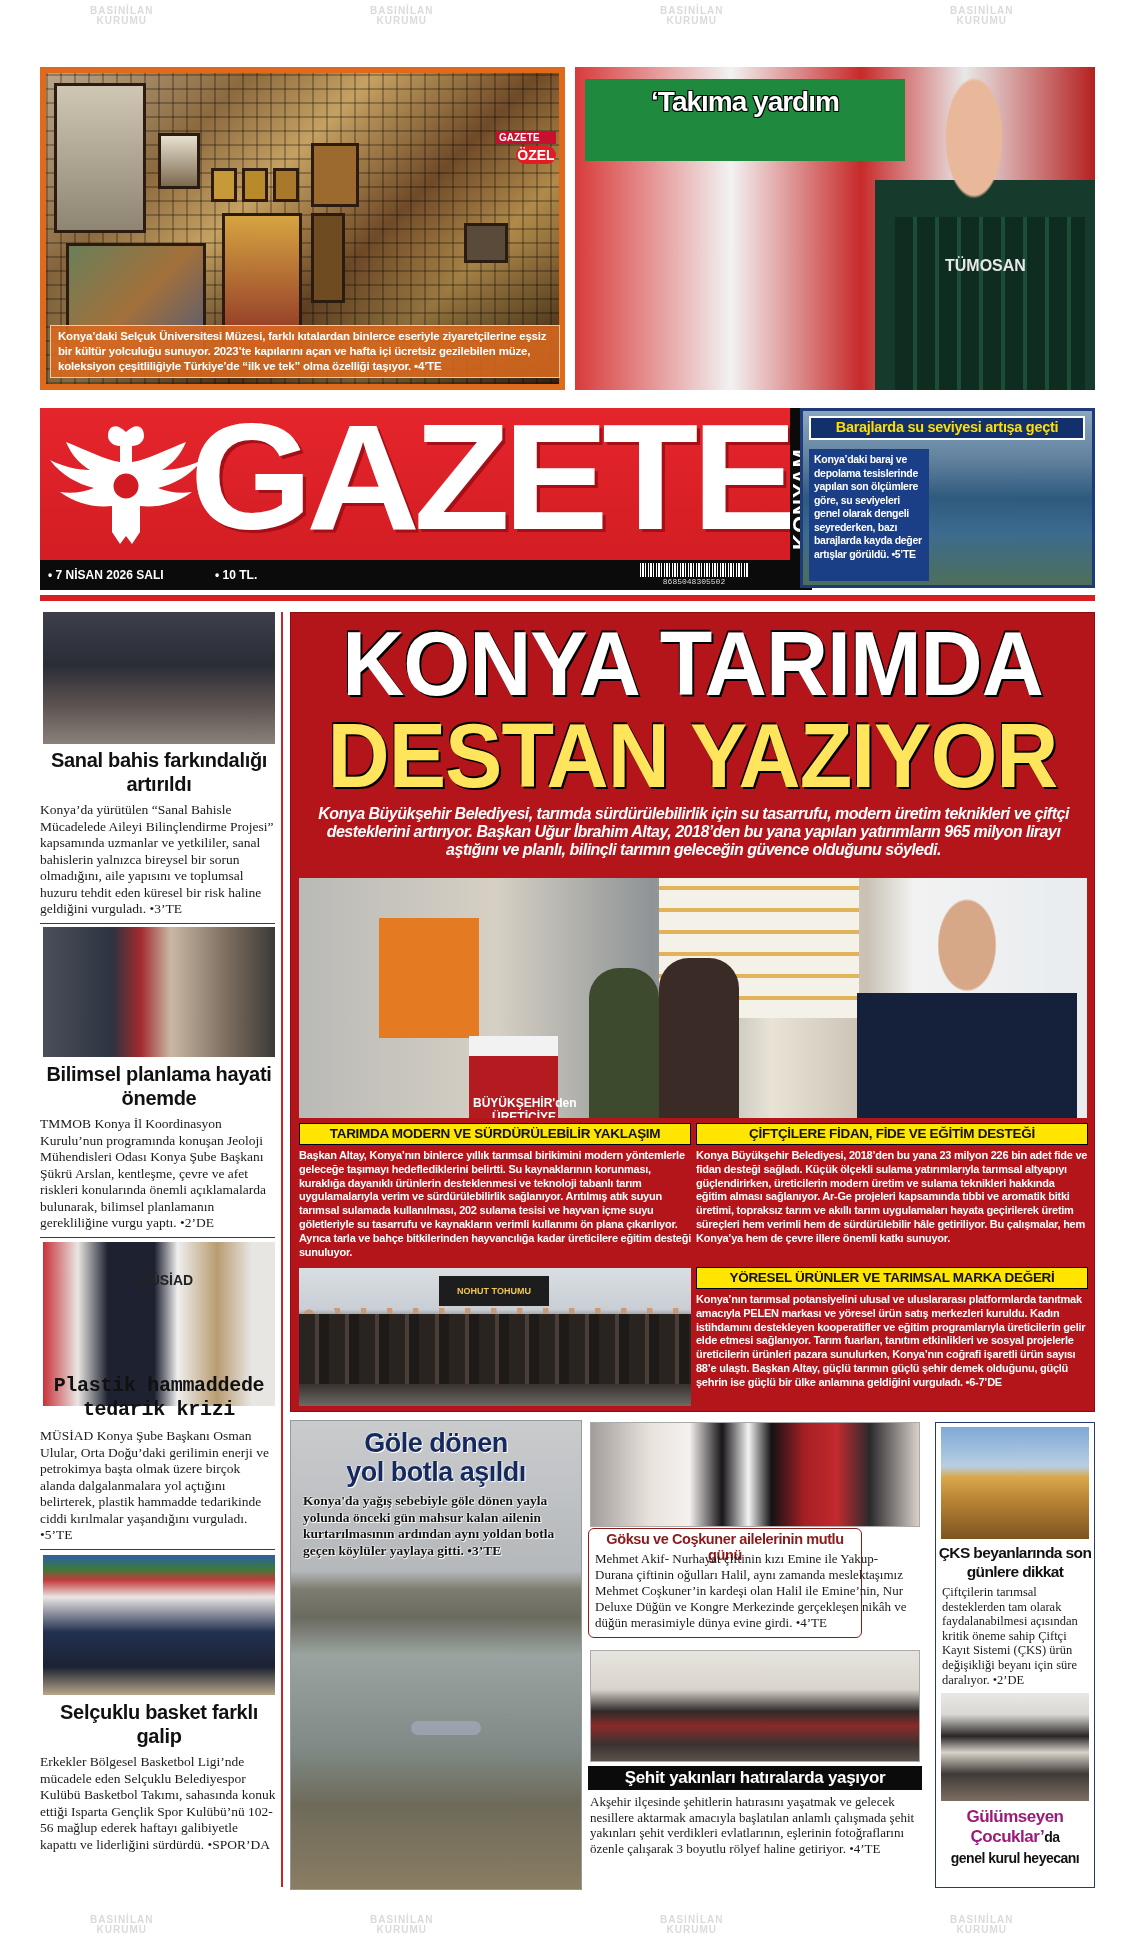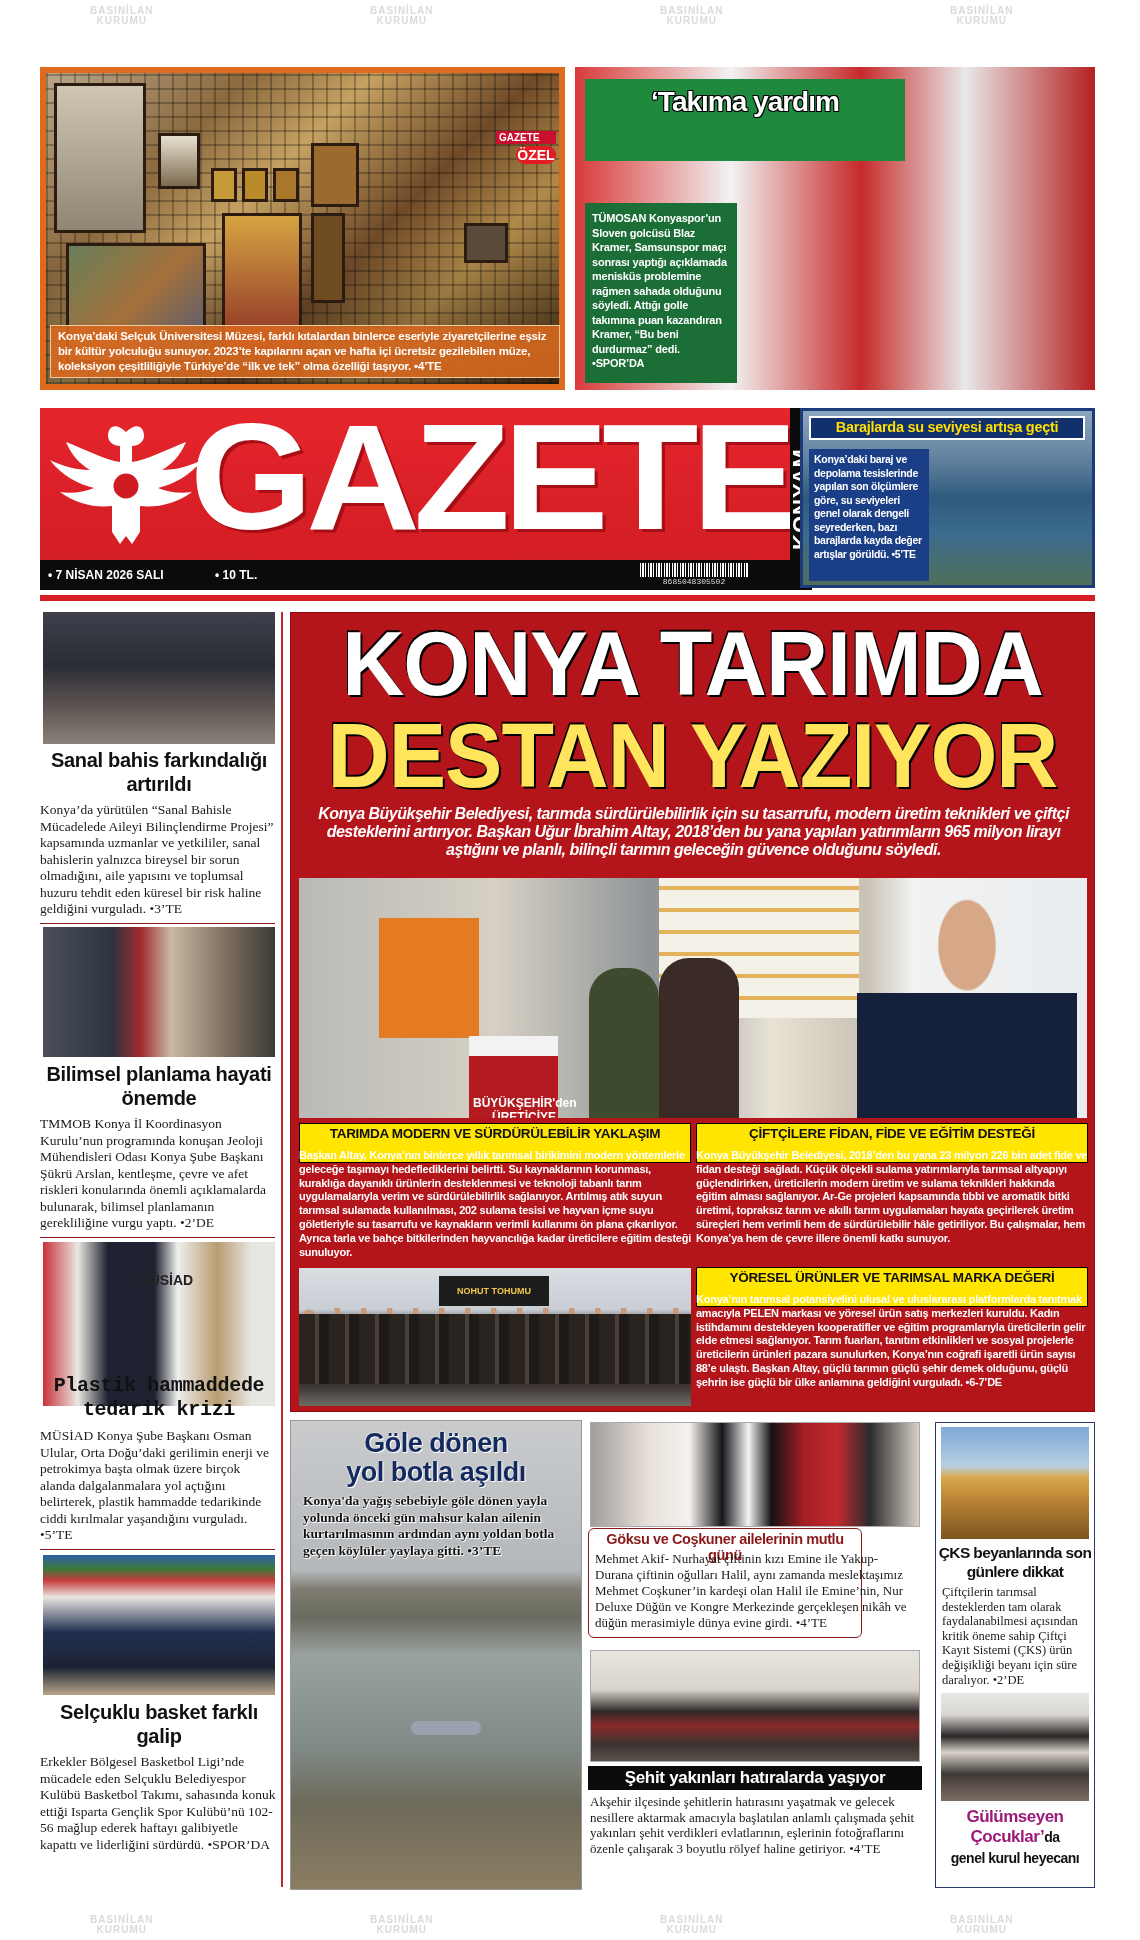--- a/index.html
+++ b/index.html
@@ -69,21 +69,21 @@
   #feat-h2 { position: absolute; left: 0; top: 96px; width: 100%; text-align: center; font-family: "Liberation Sans", sans-serif; font-weight: 700; font-size: 86px; line-height: 92px; color: #ffe45c; letter-spacing: -1px; transform: scaleY(1.05); text-shadow: 2px 2px 0 #000, -1px -1px 0 #000; }
   #feat-lead { position: absolute; left: 20px; top: 192px; width: 765px; text-align: center; font-family: "Liberation Sans", sans-serif; font-style: italic; font-weight: 700; font-size: 16px; line-height: 18px; color: #fff; letter-spacing: -0.5px; }
   #feat-photo { position: absolute; left: 8px; top: 265px; width: 788px; height: 240px; background: linear-gradient(90deg, #b9b9b6 0%, #d6d0c4 25%, #8e9396 45%, #e9e3d6 60%, #c9c2b4 72%, #f2f2f2 78%, #e8ecef 100%); overflow: hidden; }
   #feat-photo .truck { position: absolute; left: 80px; top: 40px; width: 100px; height: 120px; background: #e47a22; }
   #feat-photo .banner { position: absolute; left: 170px; top: 110px; width: 89px; height: 100px; background: #b31b21; border-top: 20px solid #f2f2f2; margin-top: 48px; }
   #feat-photo .banner span { position: absolute; left: 4px; top: 40px; width: 102px; color: #fff; font-family: "Liberation Sans", sans-serif; font-weight: 700; font-size: 12px; text-align: center; }
   #feat-photo .sacks { position: absolute; left: 360px; top: 0; width: 200px; height: 140px; background: repeating-linear-gradient(0deg, #f4f1e8 0 18px, #e3b35a 18px 22px); }
   #feat-photo .mayor { position: absolute; right: 10px; top: 0; width: 220px; height: 240px; background: radial-gradient(ellipse at 50% 28%, #d7a887 0 18%, transparent 19%), linear-gradient(180deg, transparent 0 48%, #15203a 48% 100%); }
   #feat-photo .man1 { position: absolute; left: 290px; top: 90px; width: 70px; height: 150px; background: #3e4a2e; border-radius: 30px 30px 0 0; }
   #feat-photo .man2 { position: absolute; left: 360px; top: 80px; width: 80px; height: 160px; background: #3b2b27; border-radius: 30px 30px 0 0; }
-  .sub-head { position: absolute; height: 40px; background: #ffe500; border: 1px solid #000; color: #111; font-family: "Liberation Sans", sans-serif; font-weight: 700; font-size: 13.5px; line-height: 20px; text-align: center; letter-spacing: -0.3px; }
+  .sub-head { position: absolute; height: 22px; background: #ffe500; border: 1px solid #000; color: #111; font-family: "Liberation Sans", sans-serif; font-weight: 700; font-size: 13.5px; line-height: 20px; text-align: center; letter-spacing: -0.3px; }
   .sub-body { position: absolute; color: #fff; font-family: "Liberation Sans", sans-serif; font-weight: 700; font-size: 11px; line-height: 13.8px; letter-spacing: -0.25px; }
   #feat-photo2 { position: absolute; left: 8px; top: 655px; width: 392px; height: 138px; background: linear-gradient(180deg, #d9dee3 0%, #c8ced4 30%, #2f2a28 45%, #3b3431 85%, #6d6a64 100%); overflow: hidden; }
   #feat-photo2 .sign { position: absolute; left: 140px; top: 8px; width: 110px; height: 30px; background: #1d1d1d; color: #f2c64a; font-family: "Liberation Sans", sans-serif; font-weight: 700; font-size: 9px; text-align: center; line-height: 30px; }
   #feat-photo2 .crowd { position: absolute; left: 0; top: 46px; width: 100%; height: 70px; background: repeating-linear-gradient(90deg, #2a2420 0 16px, #4a3f38 16px 20px, #1e1a18 20px 30px); }
   #feat-photo2 .heads { position: absolute; left: 0; top: 40px; width: 100%; height: 14px; background: repeating-radial-gradient(circle at 10px 7px, #c99a7a 0 5px, transparent 6px 26px); }
 
   
   #lake { left: 290px; top: 1420px; width: 292px; height: 470px; background: linear-gradient(180deg, #c9cbcd 0%, #b5b8bb 32%, #7e7c70 36%, #6a6a5e 42%, #9aa39f 50%, #7f8a86 70%, #6e6a5a 82%, #8a7d62 100%); border: 1px solid #999; }
   #lake-h { position: absolute; left: 0; top: 8px; width: 100%; text-align: center; font-family: "Liberation Sans", sans-serif; font-weight: 700; font-size: 27px; line-height: 29px; color: #14295e; letter-spacing: -0.5px; text-shadow: 0 0 2px #fff, 1px 1px 0 #fff; }
   #lake-body { position: absolute; left: 12px; top: 72px; width: 272px; font-size: 13.5px; line-height: 16.5px; font-weight: 700; color: #111; text-shadow: 0 0 2px #fff, 0 0 2px #fff, 1px 1px 0 #fff; }
@@ -159,24 +159,27 @@
     <div class="icon-tile" style="left:418px;top:150px;width:44px;height:40px;background:#5a4a3a;"></div>
   </div>
   <div id="ozel-badge">
     <div class="g">GAZETE</div>
     <div class="o">ÖZEL</div>
   </div>
   <div id="culture-caption" class="cond">Konya’daki Selçuk Üniversitesi Müzesi, farklı kıtalardan binlerce eseriyle ziyaretçilerine eşsiz bir kültür yolculuğu sunuyor. 2023’te kapılarını açan ve hafta içi ücretsiz gezilebilen müze, koleksiyon çeşitliliğiyle Türkiye’de “ilk ve tek” olma özelliği taşıyor. •4’TE</div>
 </div>
 
 <div id="sport" class="abs">
+  <div class="player">
+    <div class="stripe"></div>
+    <div class="sponsor">TÜMOSAN</div>
+  </div>
   <div id="sport-title">
     <div>‘Takıma yardım</div>
   </div>
-  <div id="sport-caption" class="cond">TÜMOSAN Konyaspor’un Sloven golcüsü Blaz Kramer, Samsunspor maçı sonrası yaptığı açıklamada menisküs problemine rağmen sahada olduğunu söyledi. Attığı golle takımına puan kazandıran Kramer, “Bu beni durdurmaz” dedi. •SPOR’DA</div>
 </div>
 
 <div id="masthead" class="abs">
   <svg id="eagle" viewBox="0 0 160 140">
     <g fill="#fff">
       <path d="M80 20 C70 10 62 14 62 24 C62 30 68 34 74 34 L74 50 C60 48 40 38 20 30 C26 44 34 52 44 58 C30 58 16 54 4 48 C16 64 32 72 48 76 C38 80 26 82 14 80 C30 92 50 96 66 94 L66 120 L74 132 L80 124 L86 132 L94 120 L94 94 C110 96 130 92 146 80 C134 82 122 80 112 76 C128 72 144 64 156 48 C144 54 130 58 116 58 C126 52 134 44 140 30 C120 38 100 48 86 50 L86 34 C92 34 98 30 98 24 C98 14 90 10 80 20 Z"></path>
     </g>
     <circle cx="80" cy="74" r="14" fill="#d01b22" stroke="#fff" stroke-width="3"></circle>
   </svg>
   <div id="gazete-word">GAZETE</div>

